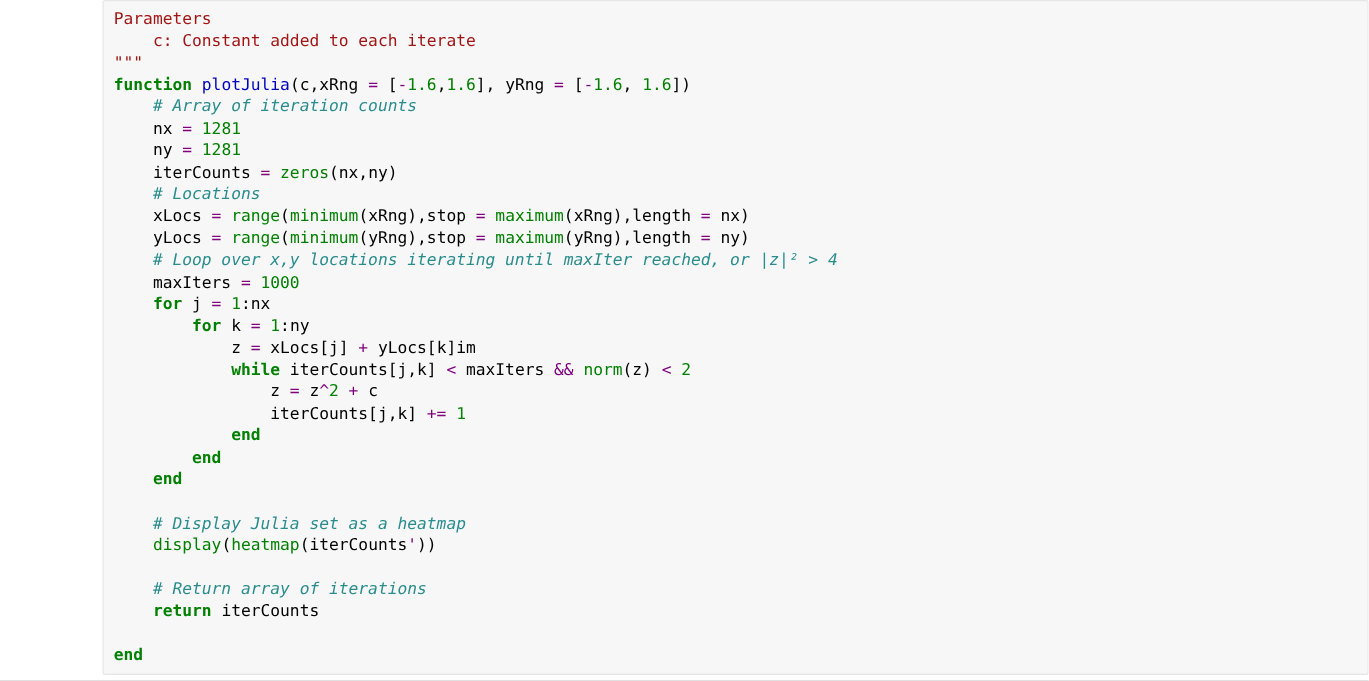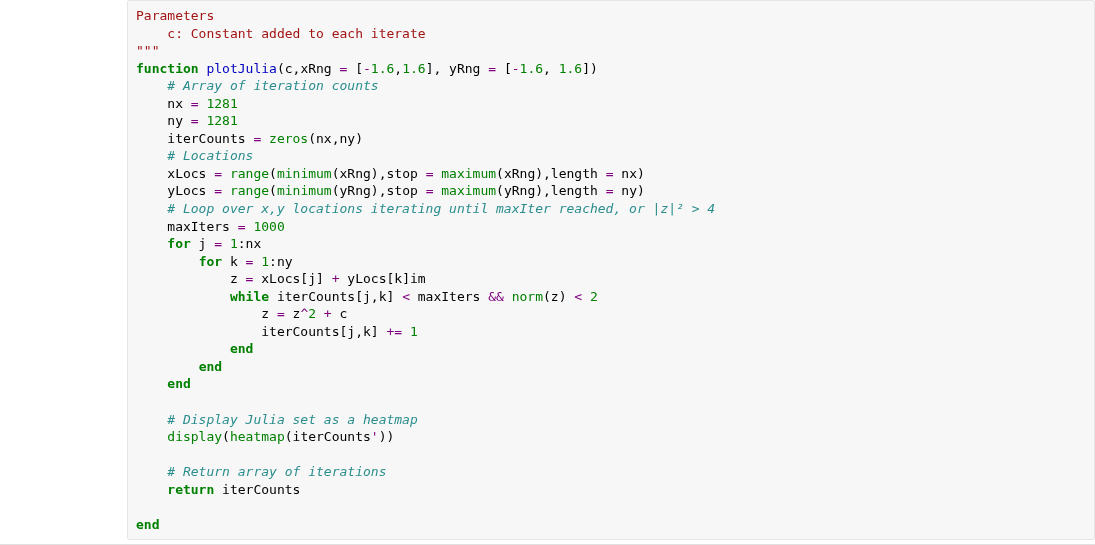--- a/index.html
+++ b/index.html
@@ -15,21 +15,20 @@
     border-bottom: 1px solid #e0e0e0;
     padding-bottom: 6px;
     width: 1095px;
     height: 545px;
     box-sizing: border-box;
     overflow: hidden;
   }
   .input-area {
     display: flex;
     align-items: flex-start;
-    margin-left: 45px;
   }
   .prompt-col {
     width: 82px;
     min-width: 82px;
     text-align: right;
     padding: 4px 6px 0 0;
     box-sizing: border-box;
     font-family: "DejaVu Sans Mono", monospace;
   }
   .code-col {

